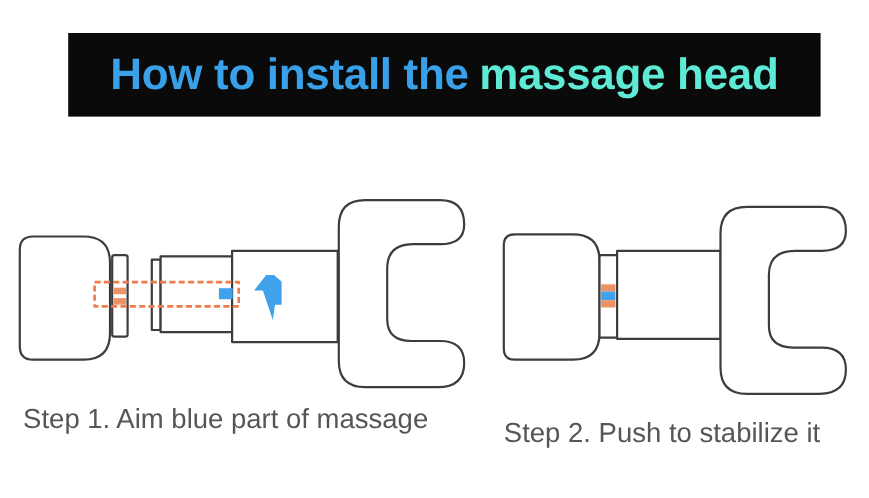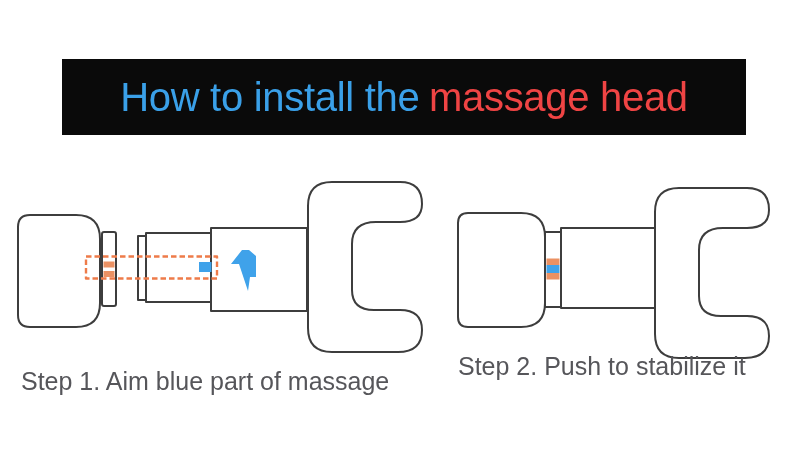--- a/index.html
+++ b/index.html
@@ -6,53 +6,53 @@
   .stage {
     position: relative;
     width: 790px;
     height: 453px;
     background: #ffffff;
     overflow: hidden;
     font-family: "Liberation Sans", sans-serif;
   }
   .banner {
     position: absolute;
-    left: 62px; top: 59px;
+    left: 62px; top: 30px;
     width: 684px; height: 76px;
     display: flex;
     align-items: center;
     justify-content: center;
     font-size: 40px;
-    font-weight: 400;
+    font-weight: 700;
     letter-spacing: -0.3px;
     white-space: nowrap;
   }
   .banner .t-blue { margin-right: 0.24em; }
   .diagram-layer {
     position: absolute;
     left: 0; top: 0;
     width: 790px; height: 453px;
   }
   .caption {
     position: absolute;
     font-size: 25px;
     line-height: 31px;
     font-weight: 400;
   }
   .caption-step1 { left: 21px; top: 366px; width: 430px; }
-  .caption-step2 { left: 458px; top: 351px; width: 330px; }
+  .caption-step2 { left: 458px; top: 379px; width: 330px; }
 </style>
 </head>
 <body>
 
 <div class="stage">
 
   <div class="banner" style="background-color: rgb(10, 10, 10);">
     <span class="t-blue" style="color: rgb(58, 160, 232);">How to install the</span>
-    <span class="t-white" style="color: #ef4444;">massage head</span>
+    <span class="t-white" style="color: #5eead4;">massage head</span>
   </div>
 
   <svg class="diagram-layer" viewBox="0 0 790 453" width="790" height="453" xmlns="http://www.w3.org/2000/svg">
 
     <g fill="#ffffff" stroke-width="2" stroke-linejoin="round" stroke="#3d3d3d">
       <path d="M30 215 H76 Q100 215 100 239 V303 Q100 327 76 327 H30 Q18 327 18 315 V227 Q18 215 30 215 Z"></path>
       <rect x="102" y="232" width="14" height="74" rx="2"></rect>
       <rect x="138" y="236" width="8" height="64"></rect>
       <rect x="146" y="233" width="65" height="69"></rect>
       <rect x="211" y="228" width="96" height="83"></rect>

